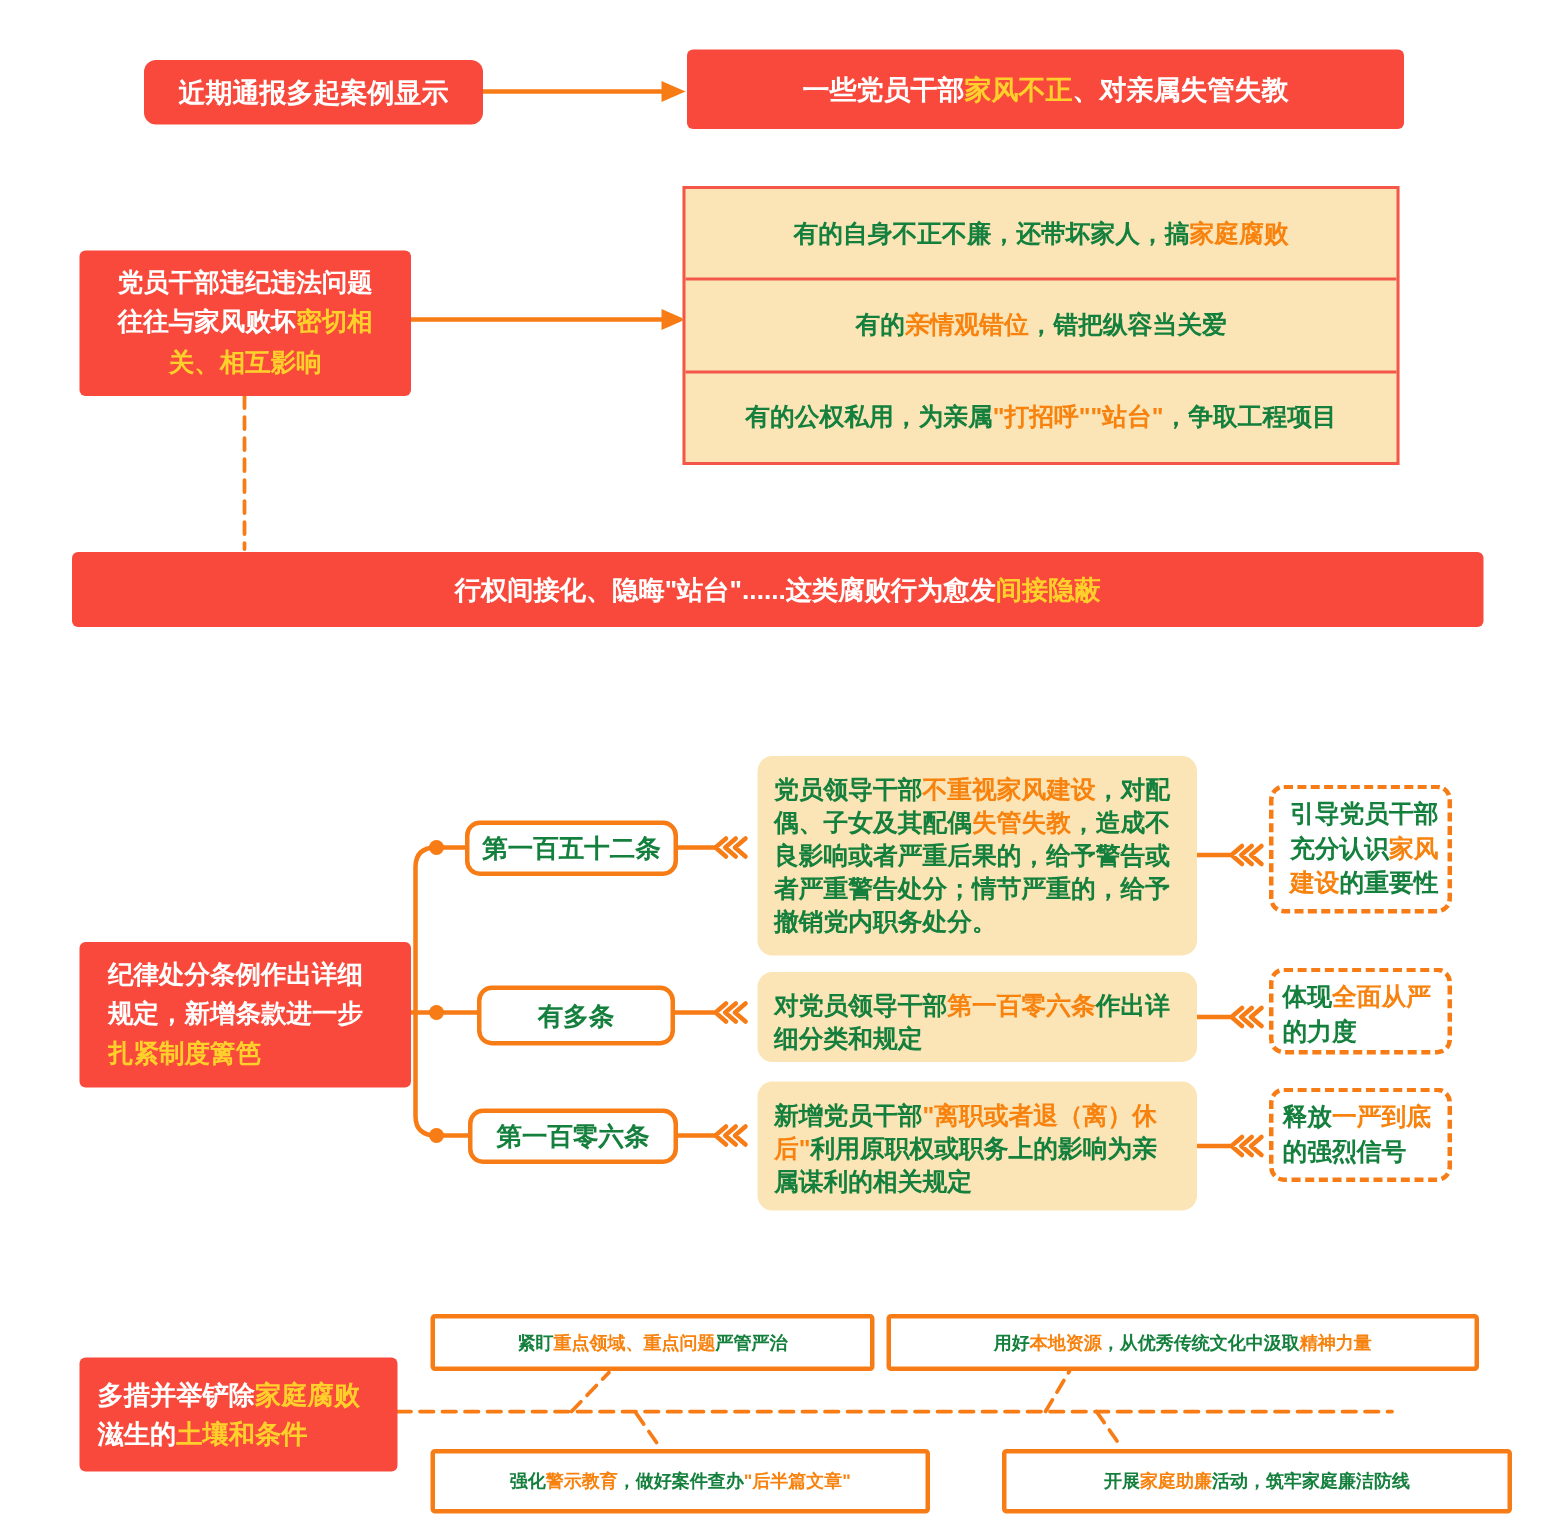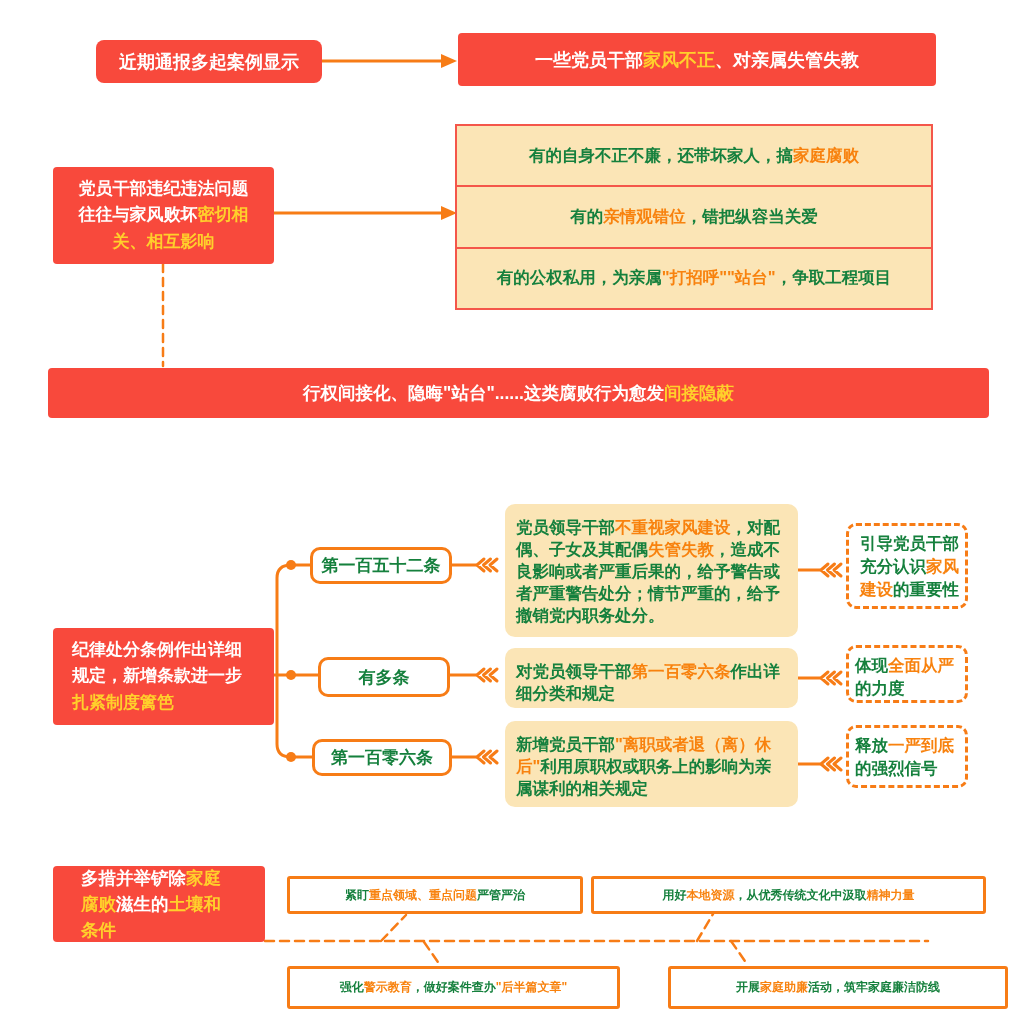--- a/index.html
+++ b/index.html
@@ -128,21 +128,21 @@
   <div class="abs dashedbox" style="left:846px;top:523px;width:122px;height:86px;text-align:right;">
     <span><span class="c-red">引导党员干部充分认识</span><span class="c-orange">家风建设</span><span class="c-red">的重要性</span></span>
   </div>
   <div class="abs dashedbox" style="left:846px;top:645px;width:122px;height:58px;">
     <span><span class="c-red">体现</span><span class="c-orange">全面从严</span><span class="c-red">的力度</span></span>
   </div>
   <div class="abs dashedbox" style="left:846px;top:725px;width:122px;height:63px;">
     <span><span class="c-red">释放</span><span class="c-orange">一严到底</span><span class="c-red">的强烈信号</span></span>
   </div>
 
-  <div class="abs redbox" style="left:53px;top:866px;width:212px;height:76px;font-size:17.5px;line-height:1.5;padding:0 28px;text-align:left;justify-content:flex-start;">
+  <div class="abs redbox" style="left:53px;top:905px;width:212px;height:76px;font-size:17.5px;line-height:1.5;padding:0 12px;text-align:left;justify-content:flex-start;">
     <span><span class="c-white">多措并举铲除</span><span class="c-yellow">家庭腐败</span><span class="c-white">滋生的</span><span class="c-yellow">土壤和条件</span></span>
   </div>
 
   <div class="abs measurebox" style="left:287px;top:876px;width:296px;height:38px;">
     <span><span class="c-red">紧盯</span><span class="c-orange">重点领域、重点问题</span><span class="c-red">严管严治</span></span>
   </div>
   <div class="abs measurebox" style="left:591px;top:876px;width:395px;height:38px;">
     <span><span class="c-red">用好</span><span class="c-orange">本地资源</span><span class="c-red">，从优秀传统文化中汲取</span><span class="c-orange">精神力量</span></span>
   </div>
   <div class="abs measurebox" style="left:287px;top:966px;width:333px;height:43px;">

